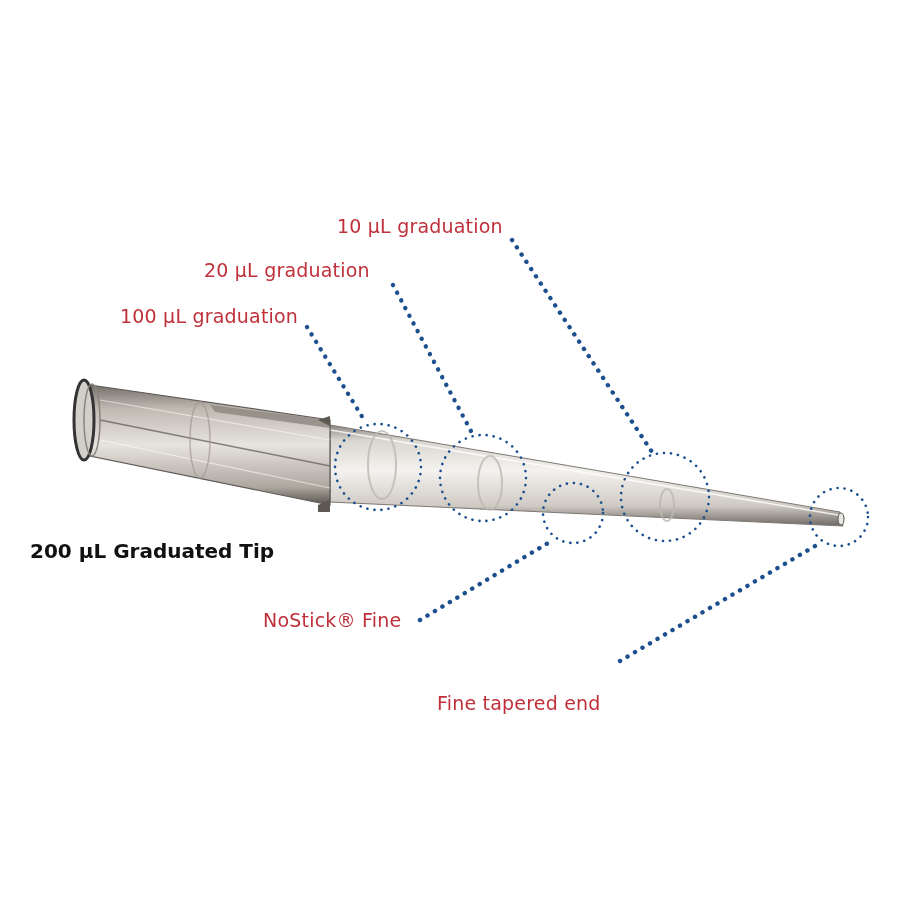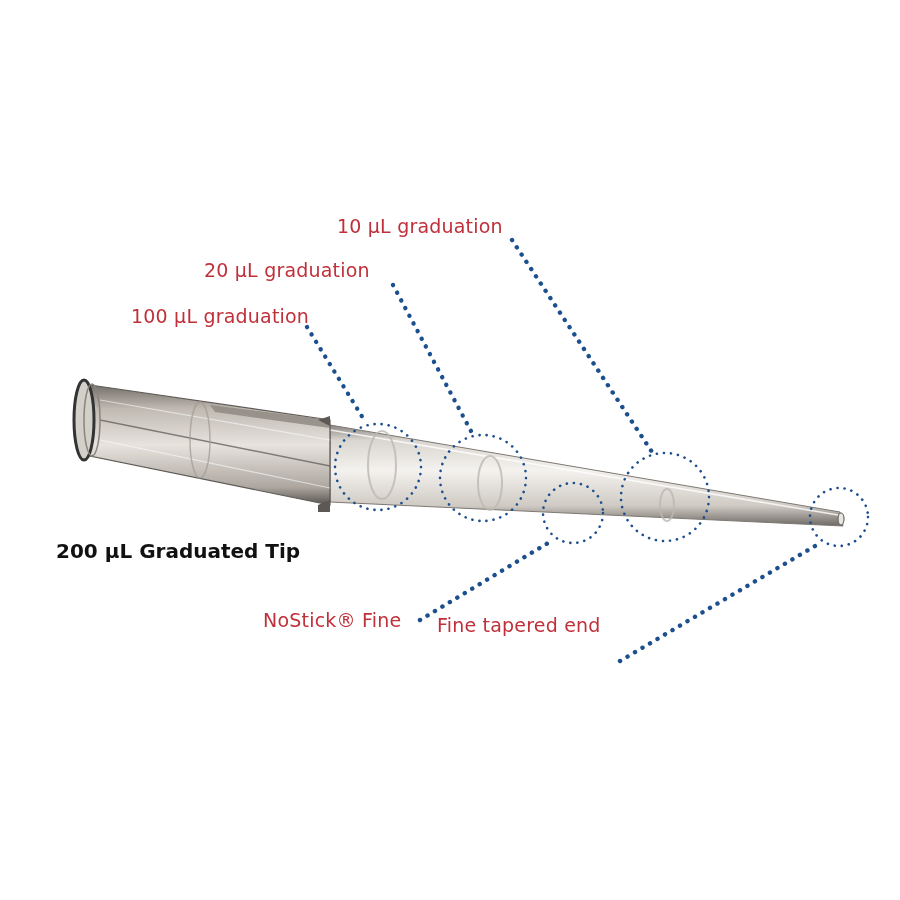--- a/index.html
+++ b/index.html
@@ -70,17 +70,17 @@
       <line x1="307" y1="327" x2="366" y2="423"></line>
       <line x1="393" y1="285" x2="472" y2="433"></line>
       <line x1="512" y1="240" x2="652" y2="452"></line>
       <line x1="420" y1="620" x2="553" y2="540"></line>
       <line x1="620" y1="661" x2="815" y2="546"></line>
     </g>
   </svg>
 
   <div class="label" style="left:337px; top:215px;">10 µL graduation</div>
   <div class="label" style="left:204px; top:259px;">20 µL graduation</div>
-  <div class="label" style="left:131px; top:305px;">100 µL graduation</div>
-  <div class="title" style="left:30px; top:539px;margin-left:26px;">200 µL Graduated Tip</div>
+  <div class="label" style="left:120px; top:305px;">100 µL graduation</div>
+  <div class="title" style="left:30px; top:539px;">200 µL Graduated Tip</div>
   <div class="label" style="left:263px; top:609px;">NoStick® Fine</div>
-  <div class="label" style="left:437px; top:614px;">Fine tapered end</div>
+  <div class="label" style="left:437px; top:692px;">Fine tapered end</div>
 </div>
 
 </body></html>

